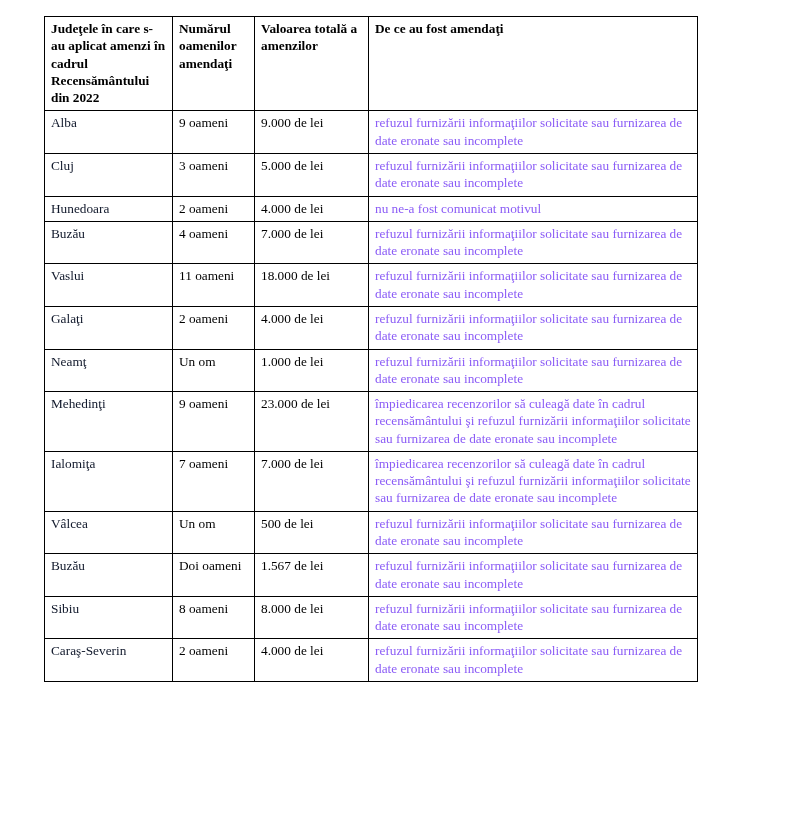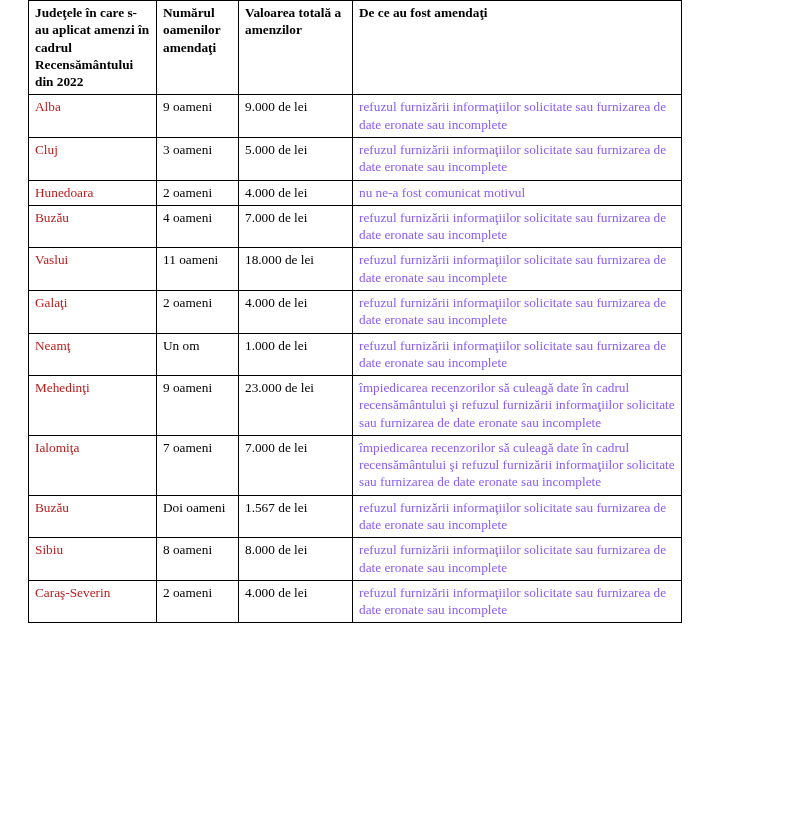--- a/index.html
+++ b/index.html
@@ -11,21 +11,21 @@
     width: 787px;
     height: 826px;
     font-family: "Liberation Serif", serif;
     color: #000000;
     overflow: hidden;
   }
   .page {
     position: relative;
     width: 787px;
     height: 820px;
-    padding: 0;
+    padding: 16px;
     box-sizing: border-box;
   }
   table.fines-table {
     border-collapse: collapse;
     table-layout: fixed;
     width: 653px;
     margin: 0 0 0 28px;
     font-size: 13.3px;
   }
   table.fines-table td, table.fines-table th {
@@ -39,21 +39,21 @@
   col.c3 { width: 114px; }
   col.c4 { width: 329px; }
 
   thead th {
     font-weight: bold;
     text-align: left;
     height: 82px;
     vertical-align: top;
   }
   .county {
-    color: #b91c1c;
+    color: #0f172a;
     margin-top: 16px;
   }
   .reason {
     color: #8b5cf6;
   }
 </style>
 </head>
 <body>
 
 <div class="page">
@@ -122,20 +122,26 @@
         <td>23.000 de lei</td>
         <td class="reason">împiedicarea recenzorilor să culeagă date în cadrul recensământului şi refuzul furnizării informaţiilor solicitate sau furnizarea de date eronate sau incomplete</td>
       </tr>
       <tr>
         <td class="county">Ialomiţa</td>
         <td>7 oameni</td>
         <td>7.000 de lei</td>
         <td class="reason">împiedicarea recenzorilor să culeagă date în cadrul recensământului şi refuzul furnizării informaţiilor solicitate sau furnizarea de date eronate sau incomplete</td>
       </tr>
       <tr>
+        <td class="county">Vâlcea</td>
+        <td>Un om</td>
+        <td>500 de lei</td>
+        <td class="reason">refuzul furnizării informaţiilor solicitate sau furnizarea de date eronate sau incomplete</td>
+      </tr>
+      <tr>
         <td class="county">Buzău</td>
         <td>Doi oameni</td>
         <td>1.567 de lei</td>
         <td class="reason">refuzul furnizării informaţiilor solicitate sau furnizarea de date eronate sau incomplete</td>
       </tr>
       <tr>
         <td class="county">Sibiu</td>
         <td>8 oameni</td>
         <td>8.000 de lei</td>
         <td class="reason">refuzul furnizării informaţiilor solicitate sau furnizarea de date eronate sau incomplete</td>

